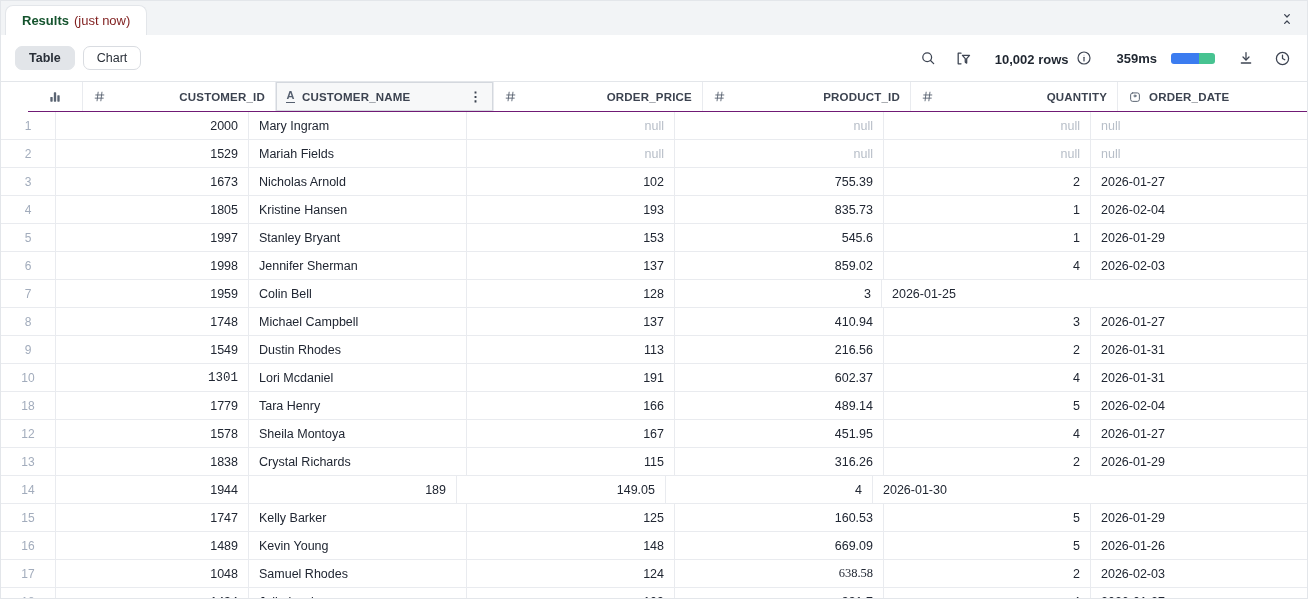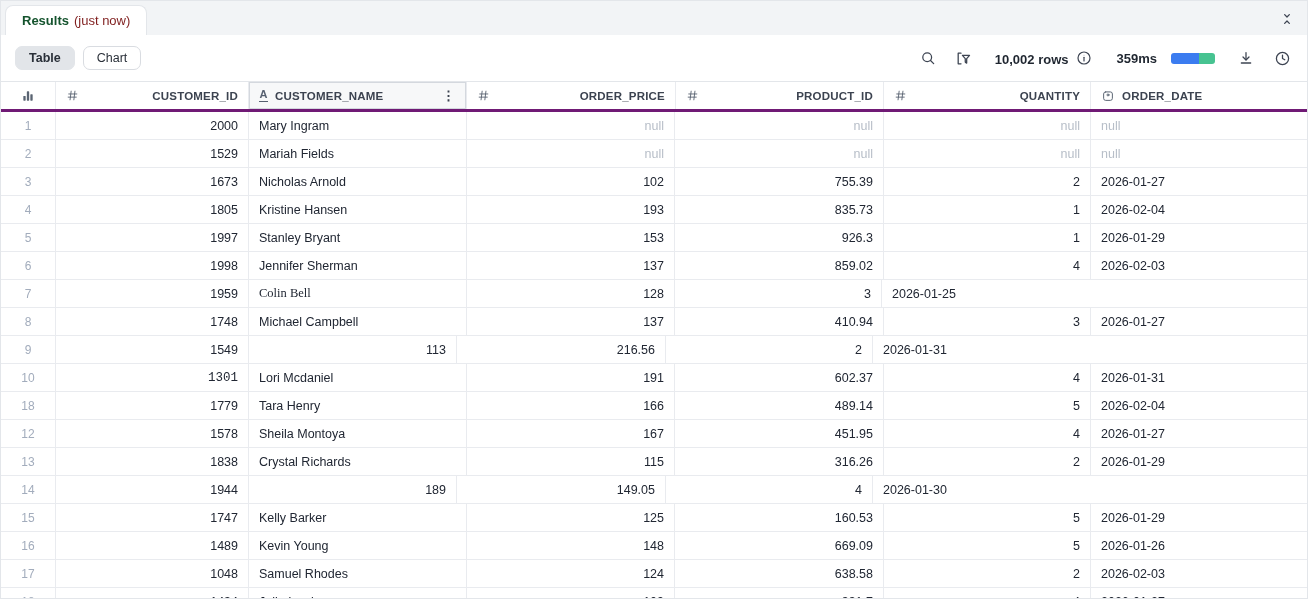--- a/index.html
+++ b/index.html
@@ -25,21 +25,21 @@
   .rows-info { display:flex; align-items:flex-end; gap:6px; margin-left:6px; }
   .rows-count { font-size:13px; font-weight:600; color:#1f2630; }
   .duration { font-size:13px; font-weight:600; color:#1f2630; margin-left:10px; }
   .perf-bar { display:flex; width:44px; height:11px; border-radius:3px; overflow:hidden; margin-right:6px; }
   .perf-blue { height:100%; }
   .perf-green { height:100%; }
 
   
   .grid { flex:1 1 auto; background:#ffffff; border-top:1px solid #e3e6ea; overflow:hidden; }
   .gr-row { display:flex; height:28px; border-bottom:1px solid #e9ebef; background:#fff; }
-  .gr-row.gr-header { height:30px; border-bottom:3px solid #701a75; }
+  .gr-row.gr-header { height:30px; border-bottom:1px solid #701a75;margin-left:27px; }
   .gr-cell { flex:0 0 auto; display:flex; align-items:center; padding:0 10px; border-right:1px solid #e9ebef; overflow:hidden; white-space:nowrap; font-size:12.5px; color:#212733; }
   .gr-cell:last-child { border-right:none; }
   .gr-cell.al-right { justify-content:flex-end; }
   .gr-cell.al-center { justify-content:center; }
   .rownum { color:#a2acbc; font-size:12px; }
   .nullval { color:#b7bec8; }
   .h-cell { gap:7px; }
   .h-label { font-size:11.5px; font-weight:600; color:#3c4350; letter-spacing:.2px; }
   .h-cell .typeicon { flex:0 0 auto; color:#5a6472; display:flex; align-items:center; }
   .h-cell.al-right .h-label { margin-left:auto; }
@@ -233,53 +233,54 @@
         <div class="gr-cell al-right" style="width: 208px;">193</div>
         <div class="gr-cell al-right" style="width: 209px;">835.73</div>
         <div class="gr-cell al-right" style="width: 207px;">1</div>
         <div class="gr-cell al-left" style="width: 218px;">2026-02-04</div>
       </div>
       <div class="gr-row">
         <div class="gr-cell al-center rownum" style="width: 55px;">5</div>
         <div class="gr-cell al-right" style="width: 193px;">1997</div>
         <div class="gr-cell al-left" style="width: 218px;">Stanley Bryant</div>
         <div class="gr-cell al-right" style="width: 208px;">153</div>
-        <div class="gr-cell al-right" style="width: 209px;">926.3</div>
+        <div class="gr-cell al-right" style="width: 209px;">545.6</div>
         <div class="gr-cell al-right" style="width: 207px;">1</div>
         <div class="gr-cell al-left" style="width: 218px;">2026-01-29</div>
       </div>
       <div class="gr-row">
         <div class="gr-cell al-center rownum" style="width: 55px;">6</div>
         <div class="gr-cell al-right" style="width: 193px;">1998</div>
         <div class="gr-cell al-left" style="width: 218px;">Jennifer Sherman</div>
         <div class="gr-cell al-right" style="width: 208px;">137</div>
         <div class="gr-cell al-right" style="width: 209px;">859.02</div>
         <div class="gr-cell al-right" style="width: 207px;">4</div>
         <div class="gr-cell al-left" style="width: 218px;">2026-02-03</div>
       </div>
       <div class="gr-row">
         <div class="gr-cell al-center rownum" style="width: 55px;">7</div>
         <div class="gr-cell al-right" style="width: 193px;">1959</div>
-        <div class="gr-cell al-left" style="width: 218px; font-family: Liberation Serif, serif;">Colin Bell</div>
+        <div class="gr-cell al-left" style="width: 218px;">Colin Bell</div>
         <div class="gr-cell al-right" style="width: 208px;">128</div>
         <div class="gr-cell al-right" style="width: 207px;">3</div>
         <div class="gr-cell al-left" style="width: 218px;">2026-01-25</div>
       </div>
       <div class="gr-row">
         <div class="gr-cell al-center rownum" style="width: 55px;">8</div>
         <div class="gr-cell al-right" style="width: 193px;">1748</div>
         <div class="gr-cell al-left" style="width: 218px;">Michael Campbell</div>
         <div class="gr-cell al-right" style="width: 208px;">137</div>
         <div class="gr-cell al-right" style="width: 209px;">410.94</div>
         <div class="gr-cell al-right" style="width: 207px;">3</div>
         <div class="gr-cell al-left" style="width: 218px;">2026-01-27</div>
       </div>
       <div class="gr-row">
         <div class="gr-cell al-center rownum" style="width: 55px;">9</div>
         <div class="gr-cell al-right" style="width: 193px;">1549</div>
+        <div class="gr-cell al-left" style="width: 218px;">Dustin Rhodes</div>
         <div class="gr-cell al-right" style="width: 208px;">113</div>
         <div class="gr-cell al-right" style="width: 209px;">216.56</div>
         <div class="gr-cell al-right" style="width: 207px;">2</div>
         <div class="gr-cell al-left" style="width: 218px;">2026-01-31</div>
       </div>
       <div class="gr-row">
         <div class="gr-cell al-center rownum" style="width: 55px;">10</div>
         <div class="gr-cell al-right" style="width: 193px; font-family: Liberation Mono, monospace;">1301</div>
         <div class="gr-cell al-left" style="width: 218px;">Lori Mcdaniel</div>
         <div class="gr-cell al-right" style="width: 208px;">191</div>
@@ -338,21 +339,21 @@
         <div class="gr-cell al-right" style="width: 208px;">148</div>
         <div class="gr-cell al-right" style="width: 209px;">669.09</div>
         <div class="gr-cell al-right" style="width: 207px;">5</div>
         <div class="gr-cell al-left" style="width: 218px;">2026-01-26</div>
       </div>
       <div class="gr-row">
         <div class="gr-cell al-center rownum" style="width: 55px;">17</div>
         <div class="gr-cell al-right" style="width: 193px;">1048</div>
         <div class="gr-cell al-left" style="width: 218px;">Samuel Rhodes</div>
         <div class="gr-cell al-right" style="width: 208px;">124</div>
-        <div class="gr-cell al-right" style="width: 209px;">638.58</div>
+        <div class="gr-cell al-right" style="width: 209px; font-family: Liberation Serif, serif;">638.58</div>
         <div class="gr-cell al-right" style="width: 207px;">2</div>
         <div class="gr-cell al-left" style="width: 218px;">2026-02-03</div>
       </div>
       <div class="gr-row">
         <div class="gr-cell al-center rownum" style="width: 55px;">18</div>
         <div class="gr-cell al-right" style="width: 193px;">1434</div>
         <div class="gr-cell al-left" style="width: 218px;">Julie Lewis</div>
         <div class="gr-cell al-right" style="width: 208px;">109</div>
         <div class="gr-cell al-right" style="width: 209px;">331.7</div>
         <div class="gr-cell al-right" style="width: 207px;">4</div>

